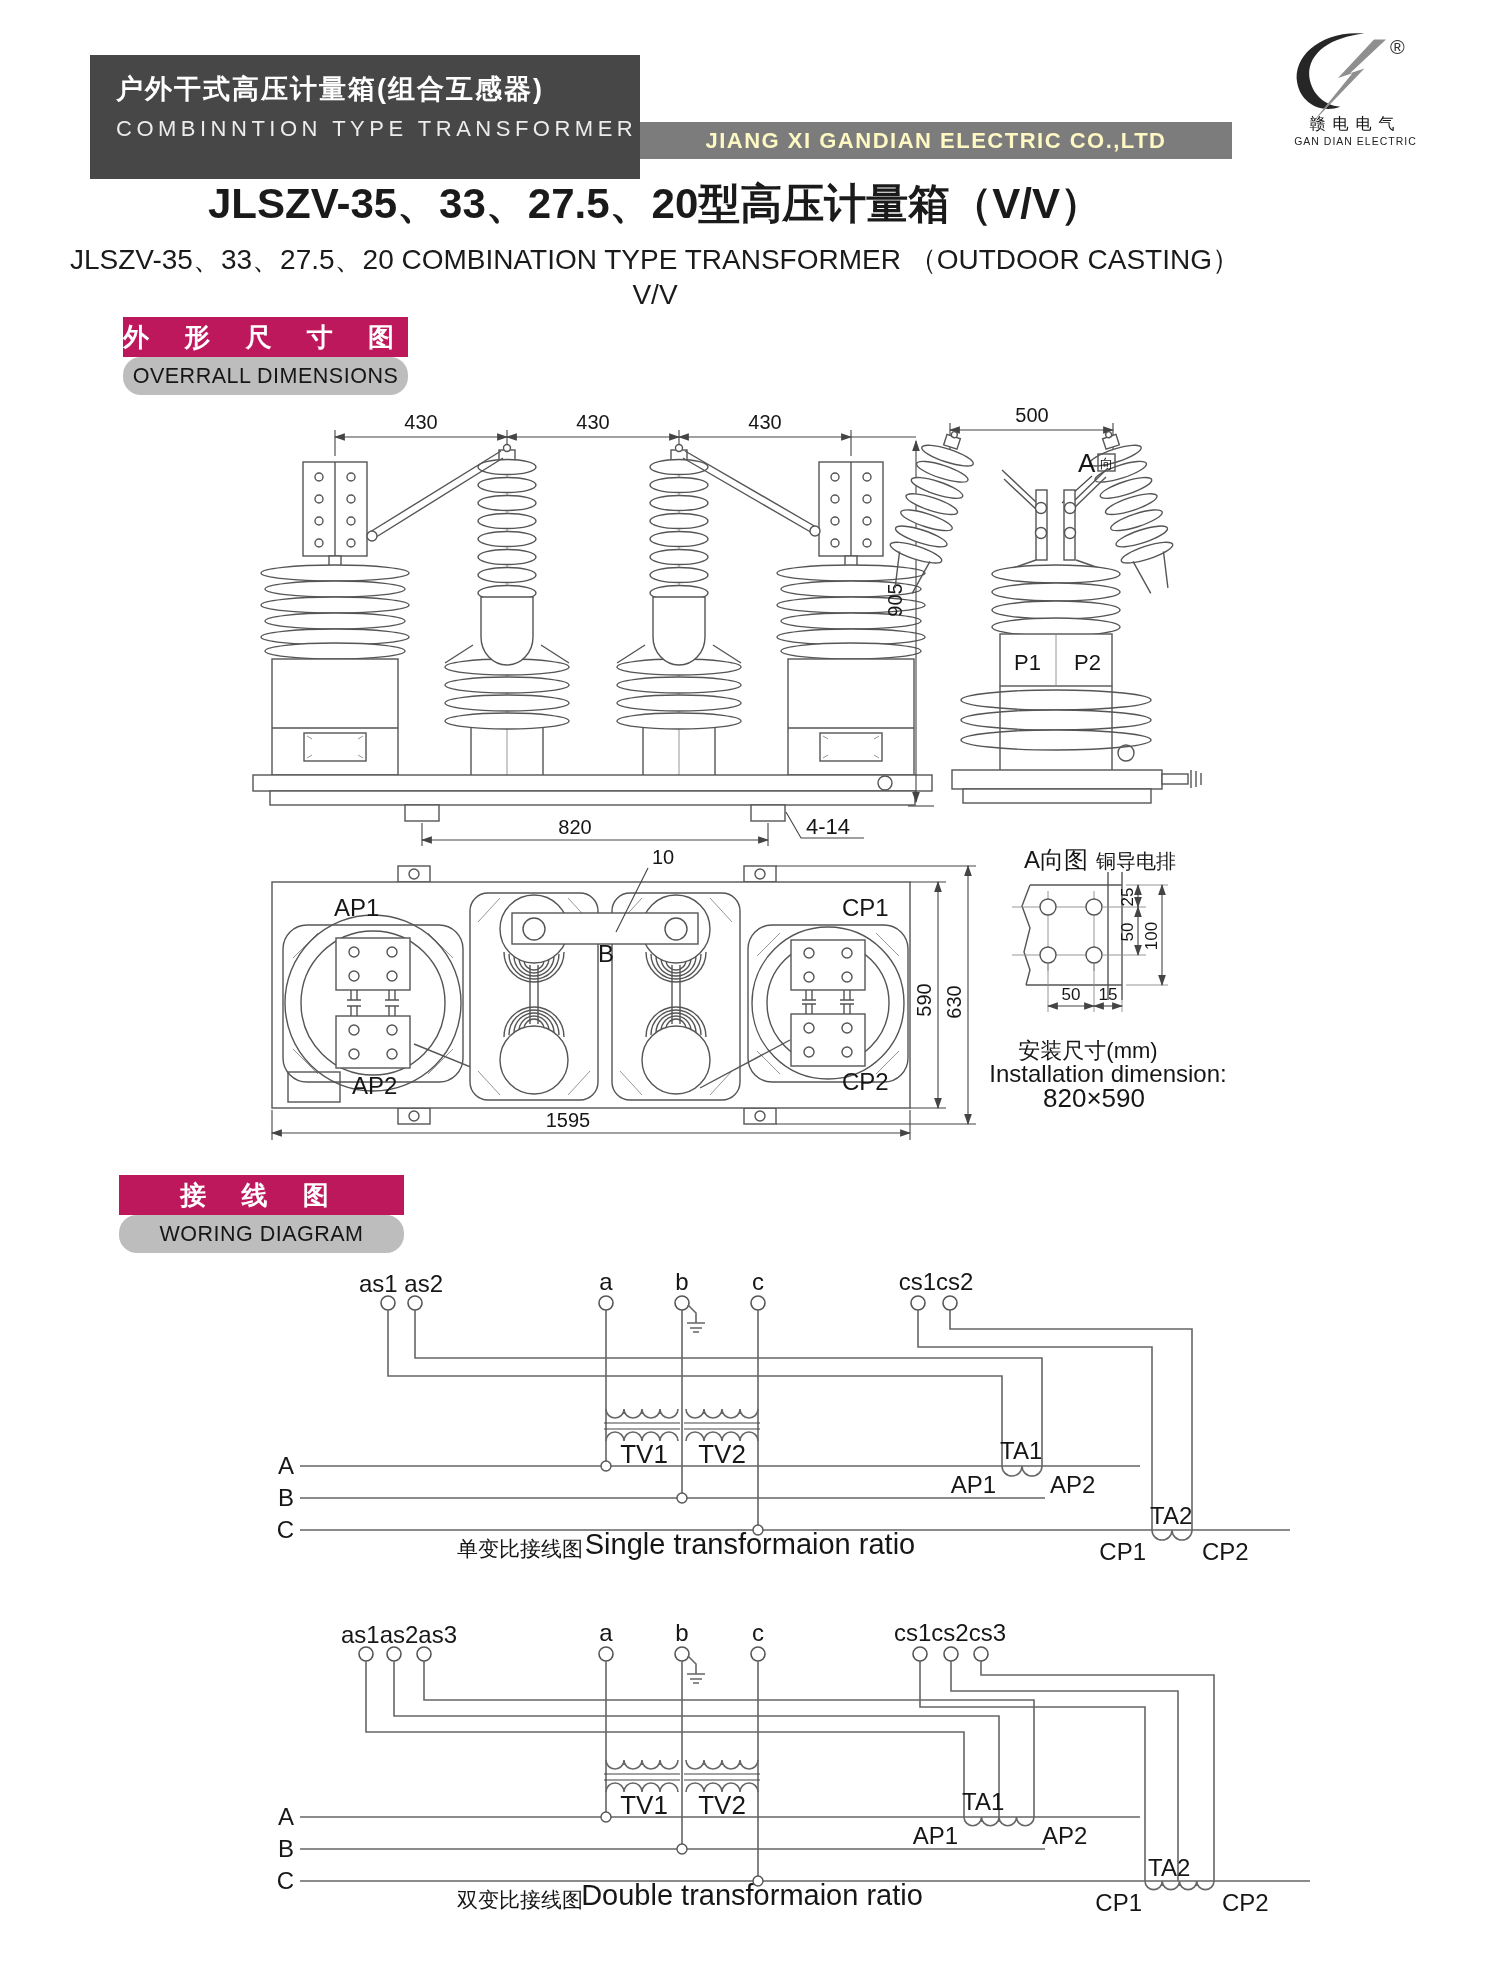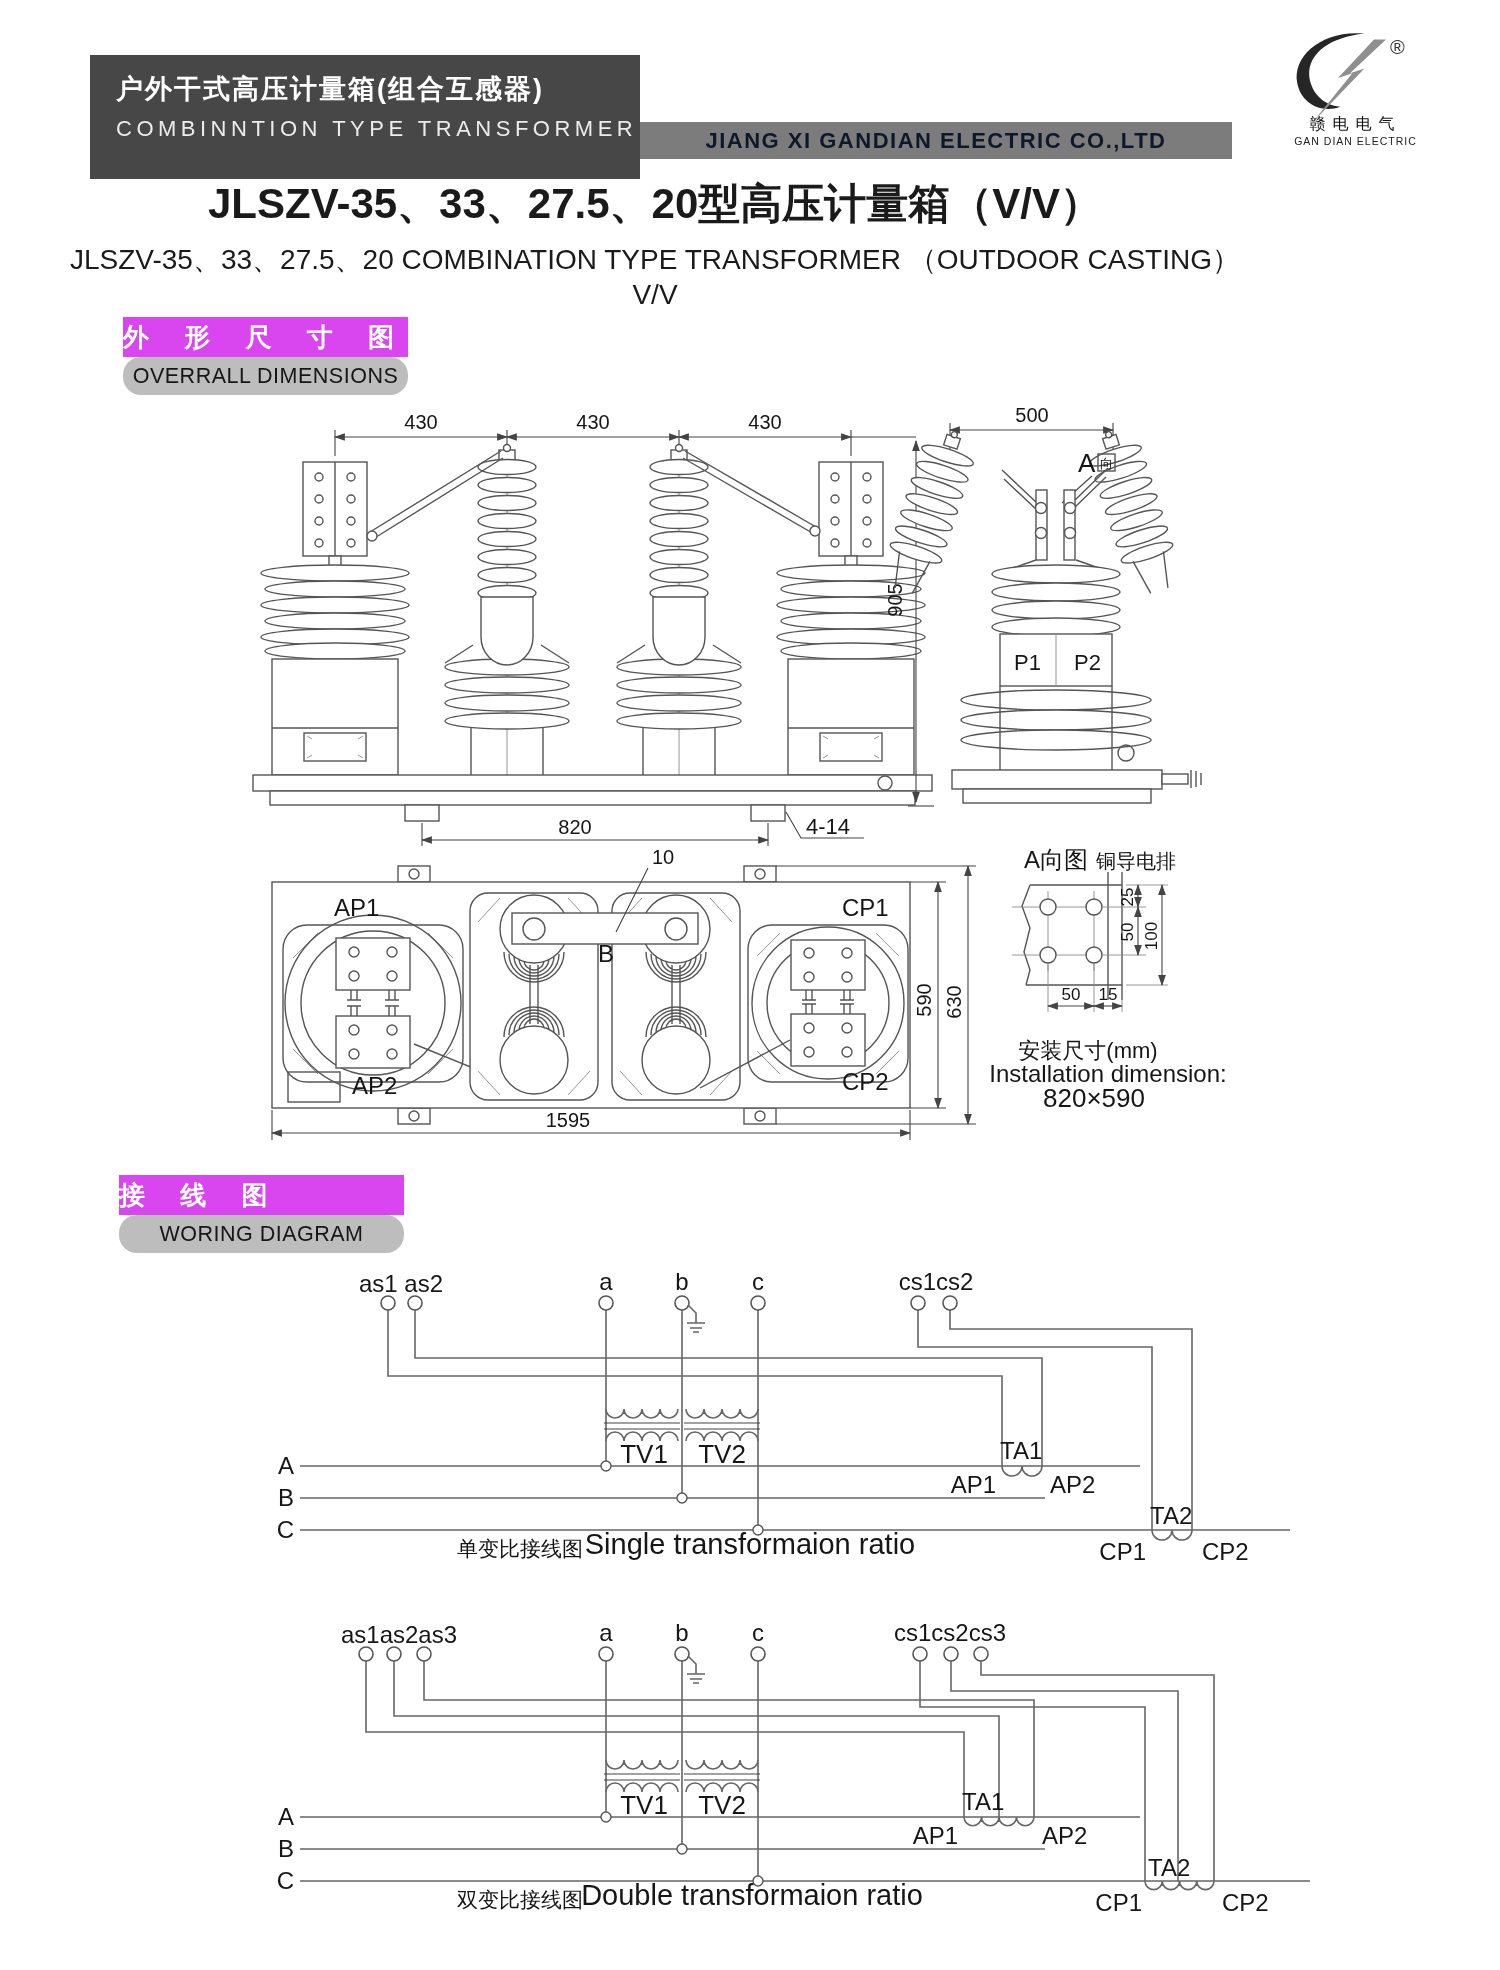--- a/index.html
+++ b/index.html
@@ -6,33 +6,33 @@
   .page{position:relative;width:1500px;height:1970px;background:#fff;overflow:hidden;
         font-family:"Liberation Sans",sans-serif;color:#1a1a1a;}
   .abs{position:absolute;}
   
   .hdr-left{left:90px;top:55px;width:550px;height:124px;background:#474747;color:#fff;
             padding:16px 0 0 26px;box-sizing:border-box;}
   .hdr-left .cn{font-size:27px;font-weight:bold;letter-spacing:2px;}
   .hdr-left .en{font-size:22px;letter-spacing:4.5px;color:#ececec;margin-top:9px;}
   .hdr-band1{left:640px;top:48px;width:592px;height:74px;background:#a9a9a9;color:#1c1c1c;
              font-size:27px;font-weight:bold;letter-spacing:10px;text-align:center;line-height:74px;}
-  .hdr-band2{left:640px;top:122px;width:592px;height:37px;background:#7c7c7c;color:#0f172a;
+  .hdr-band2{left:640px;top:122px;width:592px;height:37px;background:#7c7c7c;color:#fef9c3;
              font-size:22px;font-weight:bold;letter-spacing:1.5px;text-align:center;line-height:37px;}
   .logo{left:1248px;top:30px;width:215px;height:135px;text-align:center;}
   .logo .reg{position:absolute;left:142px;top:6px;font-size:20px;color:#333;}
   .logo .cn{margin-top:-16px;font-size:16px;letter-spacing:7px;color:#111;}
   .logo .en{font-size:10.5px;letter-spacing:1px;color:#222;}
   
   .title{left:55px;top:176px;width:1200px;text-align:center;font-size:42px;font-weight:bold;}
   .subtitle{left:55px;top:241px;width:1200px;text-align:center;font-size:28px;font-weight:normal;}
   
   .band{width:285px;}
-  .band .b1{height:40px;background:#d946ef;color:#fff;font-size:26px;font-weight:bold;
-            letter-spacing:14px;text-align:left;line-height:40px;}
+  .band .b1{height:40px;background:#be185d;color:#fff;font-size:26px;font-weight:bold;
+            letter-spacing:14px;text-align:center;line-height:40px;}
   .band .b2{height:38px;background:#bdbdbd;color:#161616;font-size:21.5px;letter-spacing:0.5px;
             text-align:center;line-height:38px;border-radius:18px;}
   .sec1{left:123px;top:317px;}
   .sec2{left:107px;top:1175px;padding-left:12px;}
   
   svg text{font-family:"Liberation Sans",sans-serif;fill:#161616;}
   .ln{stroke:#555;stroke-width:1.4;fill:none;}
   .lnf{stroke:#555;stroke-width:1.4;fill:#fff;}
   .thin{stroke:#8a8a8a;stroke-width:0.9;fill:none;}
   .dim{stroke:#444;stroke-width:1.1;fill:none;}

